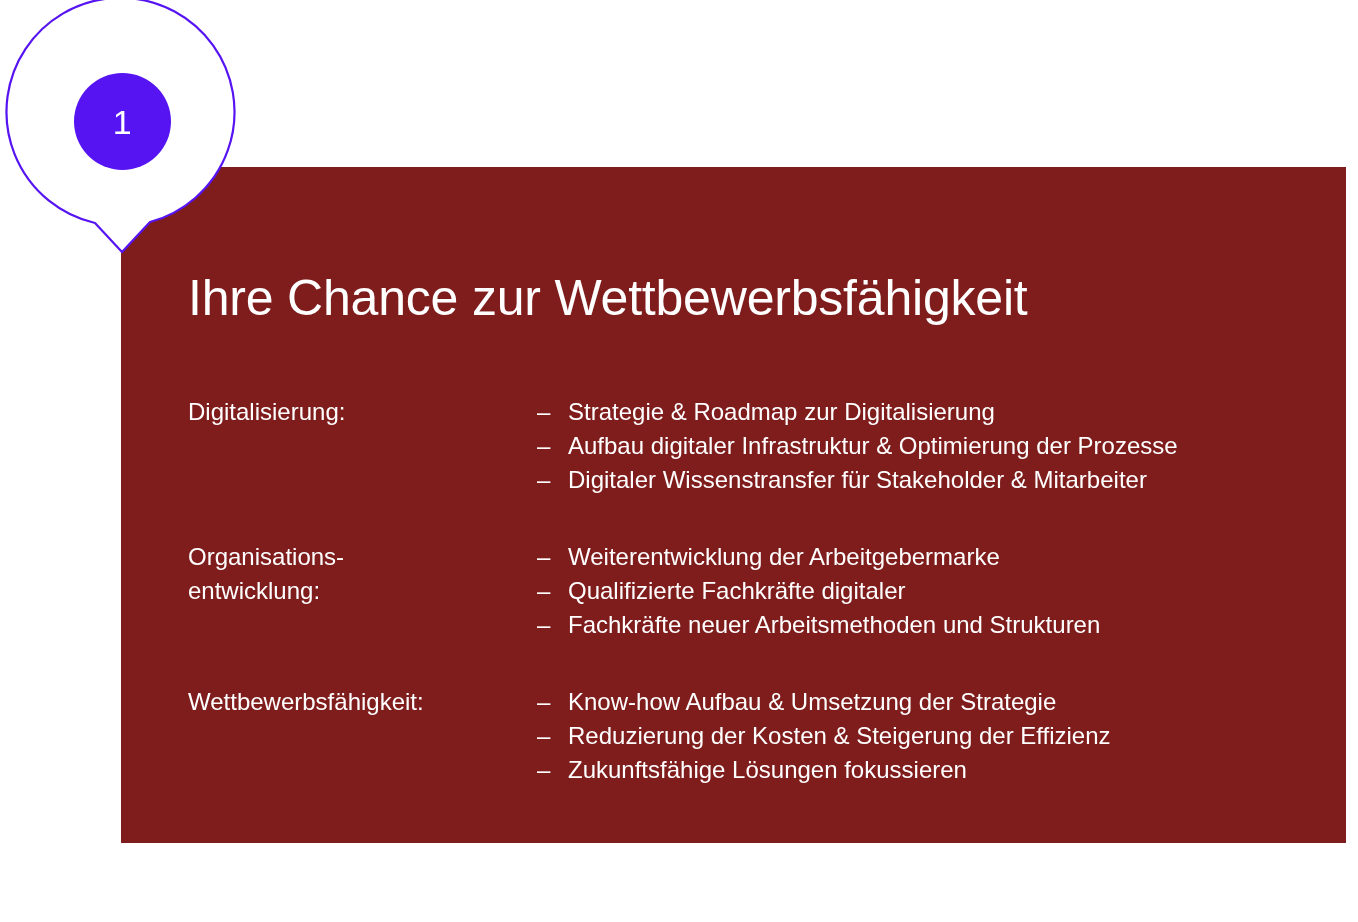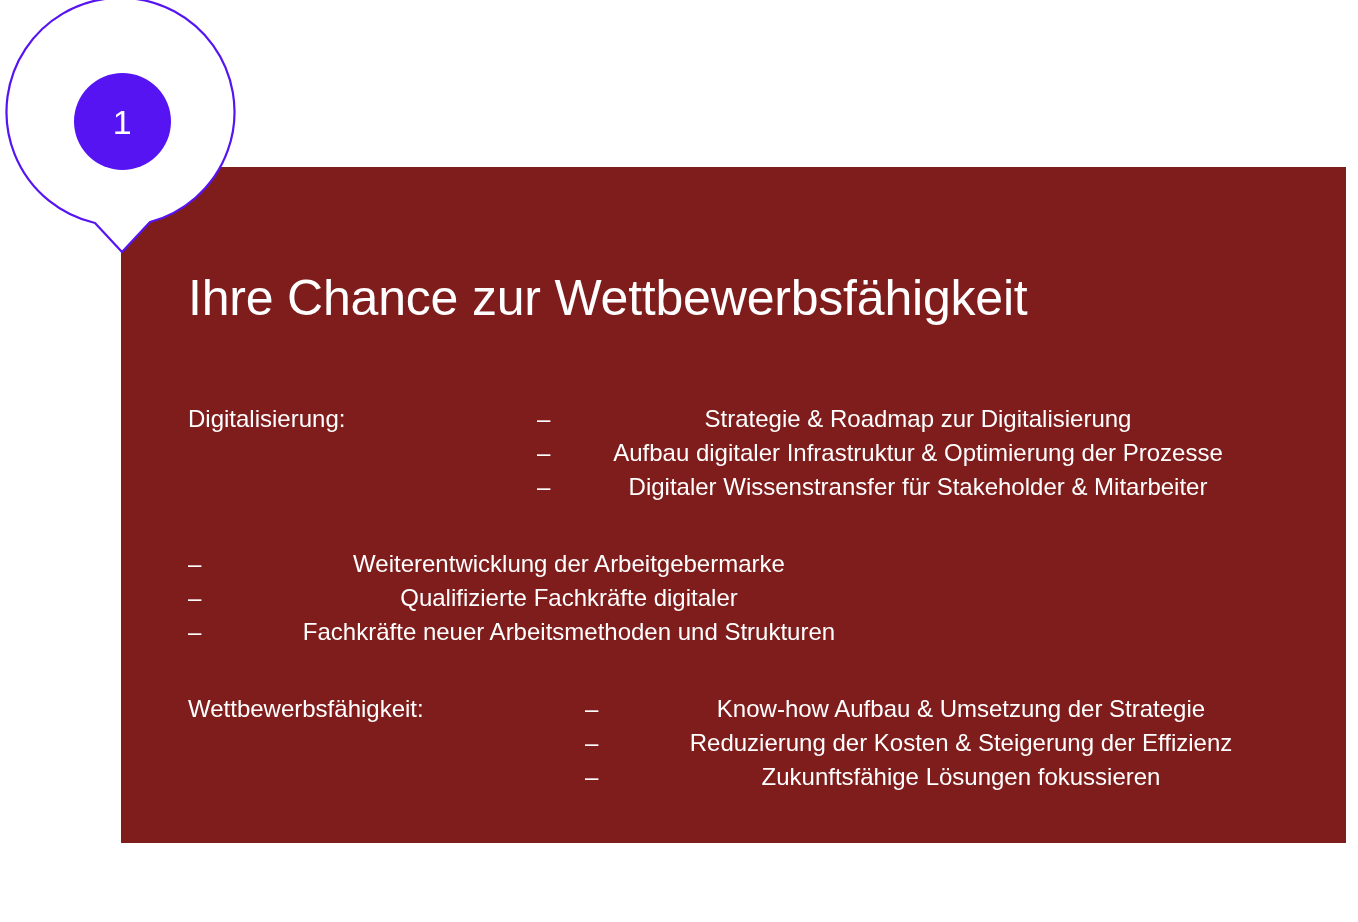--- a/index.html
+++ b/index.html
@@ -80,31 +80,31 @@
     line-height: 1;
     font-weight: 400;
     letter-spacing: -0.2px;
     white-space: nowrap;
     font-family: "Liberation Sans", sans-serif;
   }
 
   .content {
     position: absolute;
     left: 67px;
-    top: 235px;
+    top: 228px;
     right: 40px;
   }
 
   .group {
     position: relative;
     display: flex;
     align-items: flex-start;
     margin-bottom: 43px;
   }
-  .group:last-child { margin-bottom: 0; gap: 48px; }
+  .group:last-child { margin-bottom: 0; }
 
   .group-label {
     width: 349px;
     flex: 0 0 349px;
     color: #ffffff;
     font-size: 24px;
     line-height: 34px;
     font-weight: 400;
     font-family: "Liberation Sans", sans-serif;
     white-space: pre-line;
@@ -129,21 +129,20 @@
     flex: 0 0 31px;
     width: 31px;
     color: #ffffff;
     font-size: 24px;
     line-height: 34px;
   }
 
   .bullet-text {
     flex: 1 1 auto;
     max-width: 700px;
-    text-align: center;
   }
 </style>
 </head>
 <body>
 
 <div id="slide">
 
   <div class="panel">
 
     <div class="panel-title">Ihre Chance zur Wettbewerbsfähigkeit</div>
@@ -162,20 +161,22 @@
             <span class="bullet-text">Aufbau digitaler Infrastruktur &amp; Optimierung der Prozesse</span>
           </div>
           <div class="bullet">
             <span class="bullet-dash">–</span>
             <span class="bullet-text">Digitaler Wissenstransfer für Stakeholder &amp; Mitarbeiter</span>
           </div>
         </div>
       </div>
 
       <div class="group">
+        <div class="group-label">Organisations-
+entwicklung:</div>
         <div class="bullets">
           <div class="bullet">
             <span class="bullet-dash">–</span>
             <span class="bullet-text">Weiterentwicklung der Arbeitgebermarke</span>
           </div>
           <div class="bullet">
             <span class="bullet-dash">–</span>
             <span class="bullet-text">Qualifizierte Fachkräfte digitaler</span>
           </div>
           <div class="bullet">

